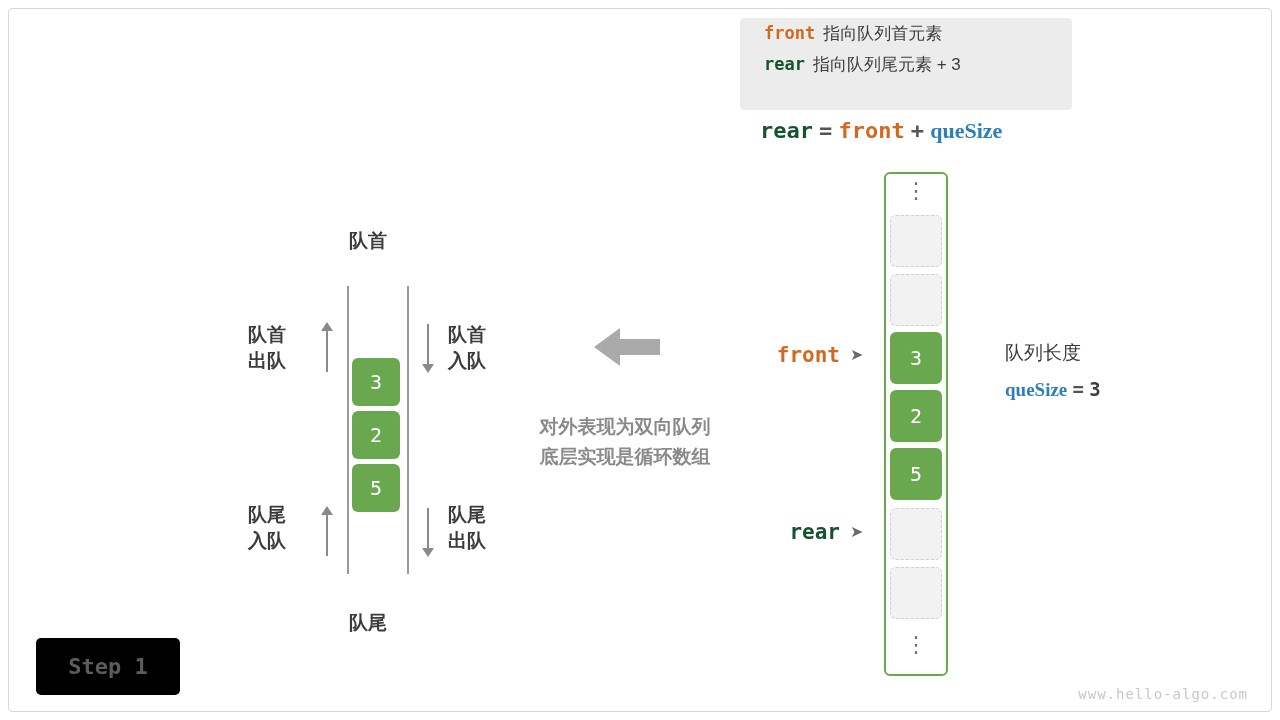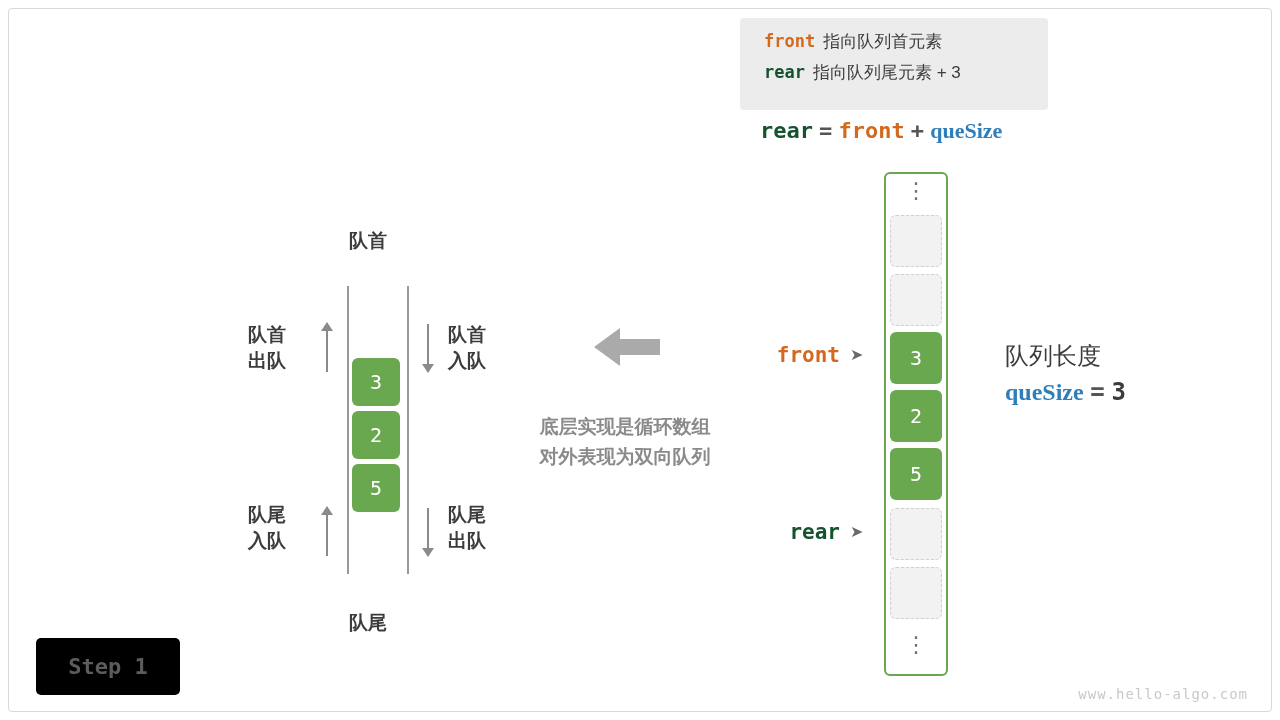--- a/index.html
+++ b/index.html
@@ -26,26 +26,26 @@
     border: 1px solid #d8d8d8;
     border-radius: 4px;
     box-sizing: border-box;
   }
 
   
   .legend-box {
     position: absolute;
     left: 740px;
     top: 18px;
-    width: 308px;
+    width: 332px;
     height: 92px;
     background: #ececec;
     border-radius: 4px;
     box-sizing: border-box;
-    padding: 8px 0 0 24px;
+    padding: 0 0 0 24px;
   }
   .legend-line {
     font-size: 17px;
     color: #3c3c3c;
     line-height: 30px;
     white-space: nowrap;
   }
   .mono {
     font-family: "DejaVu Sans Mono", "Liberation Mono", monospace;
     font-weight: bold;
@@ -189,21 +189,21 @@
   .ptr-caret {
     position: absolute;
     font-size: 16px;
     color: #6a6a6a;
   }
 
   
   .right-text {
     position: absolute;
     left: 1005px;
-    font-size: 24px;
+    font-size: 19px;
     color: #3c3c3c;
     white-space: nowrap;
   }
 
   
   .step-badge {
     position: absolute;
     left: 36px;
     top: 638px;
     width: 144px;
@@ -279,22 +279,22 @@
 
   <div class="cell cell-filled" style="left:352px; top:358px;">3</div>
   <div class="cell cell-filled" style="left:352px; top:411px;">2</div>
   <div class="cell cell-filled" style="left:352px; top:464px;">5</div>
 
   <svg class="big-arrow" viewBox="0 0 66 42">
     <polygon points="0,21 26,2 26,13 66,13 66,29 26,29 26,40" fill="#aaaaaa"></polygon>
   </svg>
 
   <div class="center-note">
+    <div>对外表现为双向队列</div>
     <div>底层实现是循环数组</div>
-    <div>对外表现为双向队列</div>
   </div>
 
   <div class="array-box"></div>
 
   <div class="dots" style="left:884px; top:186px;">⋮</div>
   <div class="dots" style="left:884px; top:640px;">⋮</div>
 
   <div class="acell cell-empty" style="top:215px;"></div>
   <div class="acell cell-empty" style="top:274px;"></div>
   <div class="acell cell-filled" style="top:332px;">3</div>

